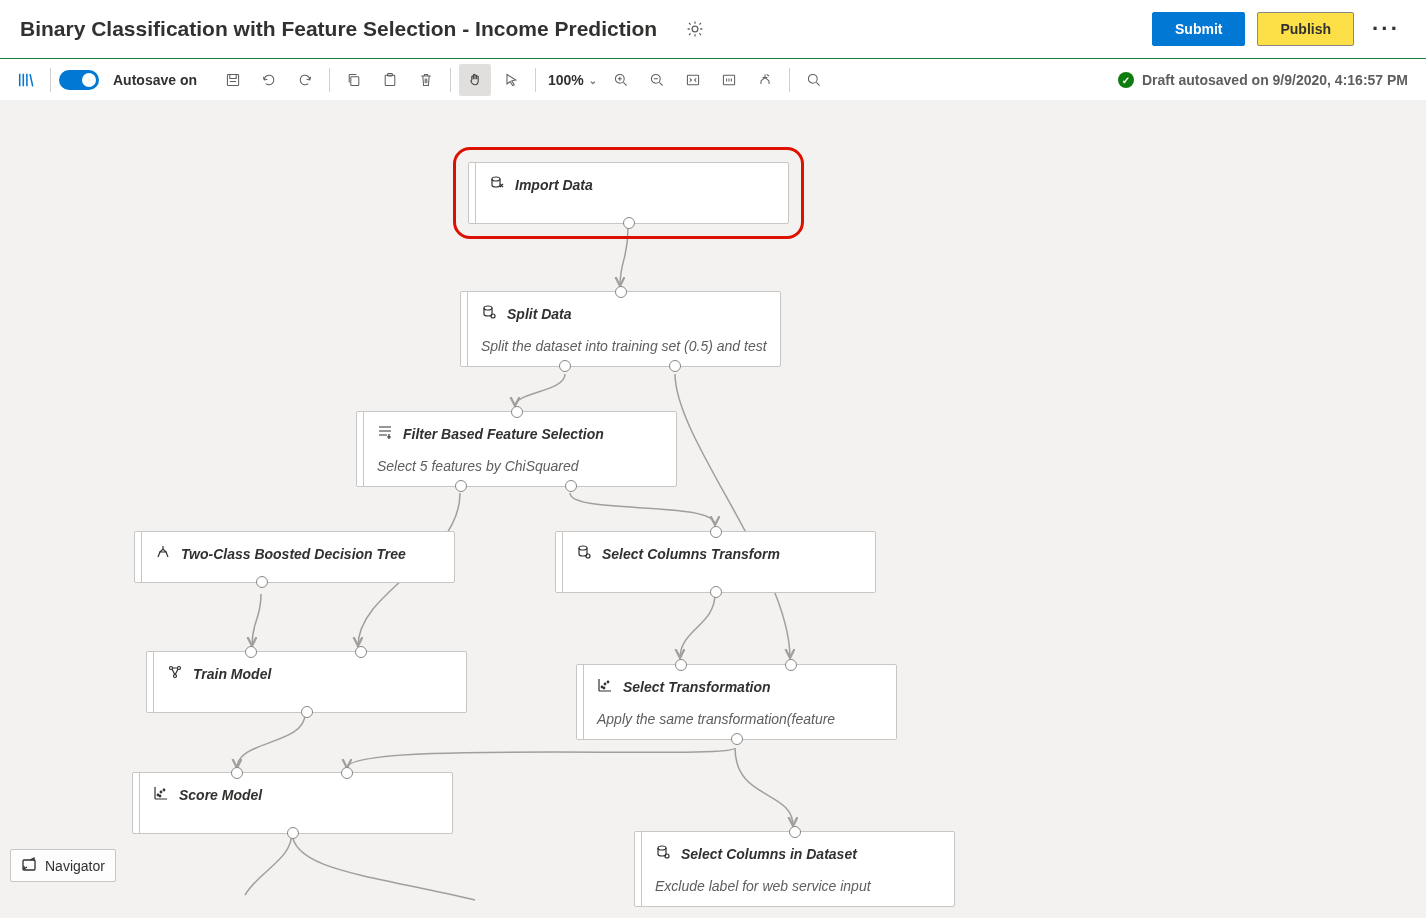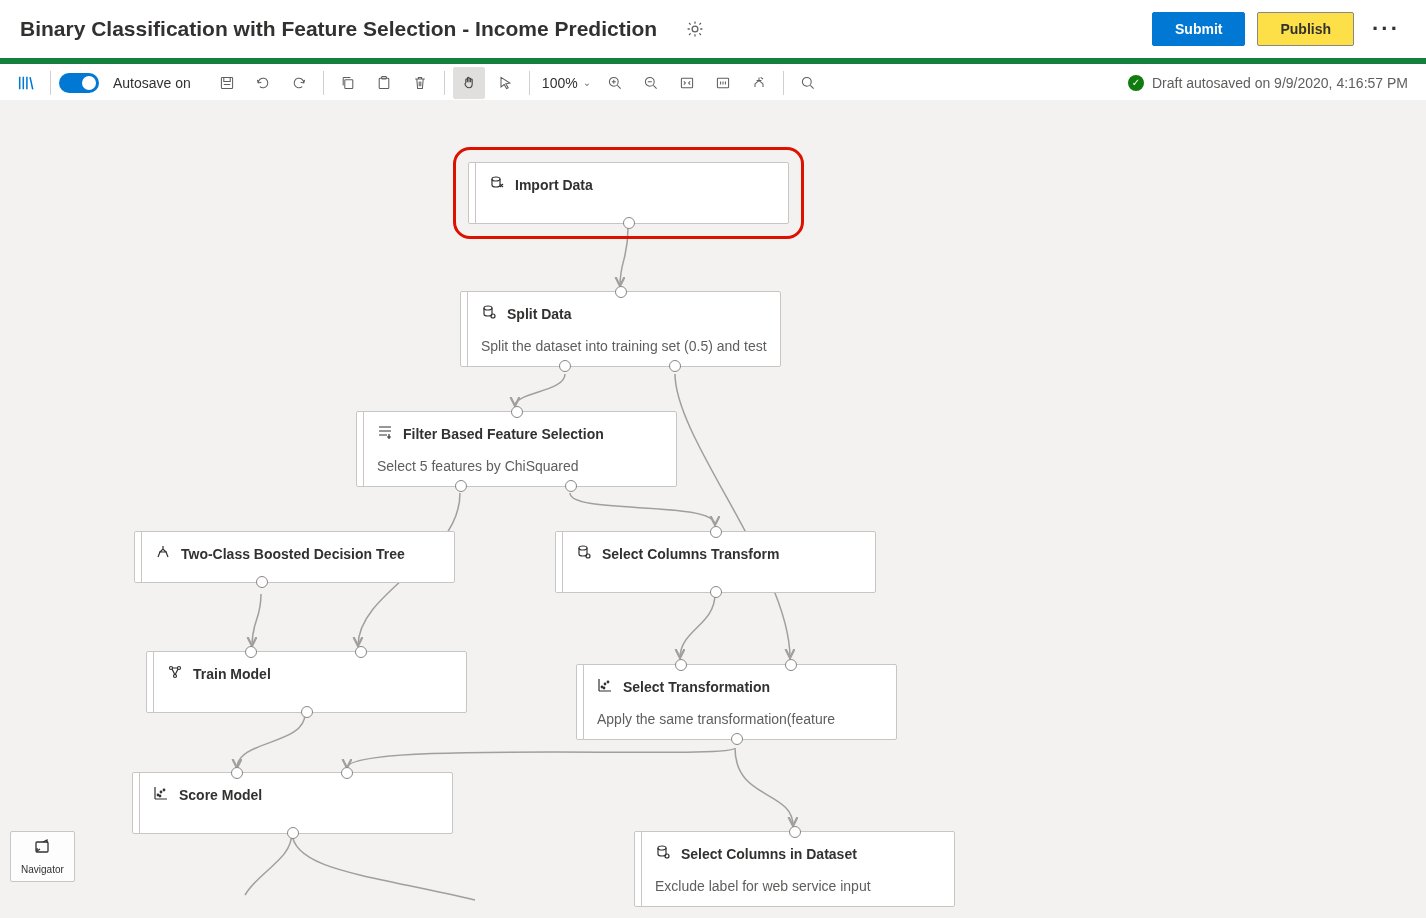--- a/index.html
+++ b/index.html
@@ -62,25 +62,26 @@
       cursor: pointer;
       letter-spacing: 2px;
       padding: 4px 6px;
       font-weight: 800;
     }
 
     
     .toolbar {
       display: flex;
       align-items: center;
-      border-top: 6px solid #15803d;
+      border-top: 1px solid #15803d;
       border-bottom: 1px solid #edebe9;
       background: #fff;
       height: 44px;
       padding: 0 4px;
+      font-weight: bold;
     }
     .tool-group {
       display: flex;
       align-items: center;
       gap: 4px;
       padding: 0 6px;
     }
     .tool-sep {
       width: 1px;
       height: 24px;
@@ -174,20 +175,21 @@
       stroke: #a19f9d;
       stroke-width: 1.5;
       fill: none;
     }
     .node {
       position: absolute;
       background: #fff;
       border: 1px solid #c8c6c4;
       border-radius: 2px;
       padding: 12px 2px 12px 14px;
+      font-style: italic;
     }
     .node::before {
       content: "";
       position: absolute;
       left: 0;
       top: 0;
       bottom: 0;
       width: 6px;
       background: #fff;
       border-right: 1px solid #c8c6c4;
@@ -232,24 +234,23 @@
       position: absolute;
       left: 10px;
       bottom: 36px;
       background: #fdfdfd;
       border: 1px solid #c8c6c4;
       border-radius: 2px;
       padding: 6px 10px;
       display: flex;
       align-items: center;
       gap: 8px;
-      font-size: 10px;
+      font-size: 14px;
       color: #323130;
       cursor: pointer;
-      flex-direction: column;
     }
 
     .books-icon { color: #0078d4; }
     .hand-active { color: #0078d4; }
     .chevron { font-size: 10px; color: #797775; }
   </style>
 </head>
 <body>
 
 <div class="header">

